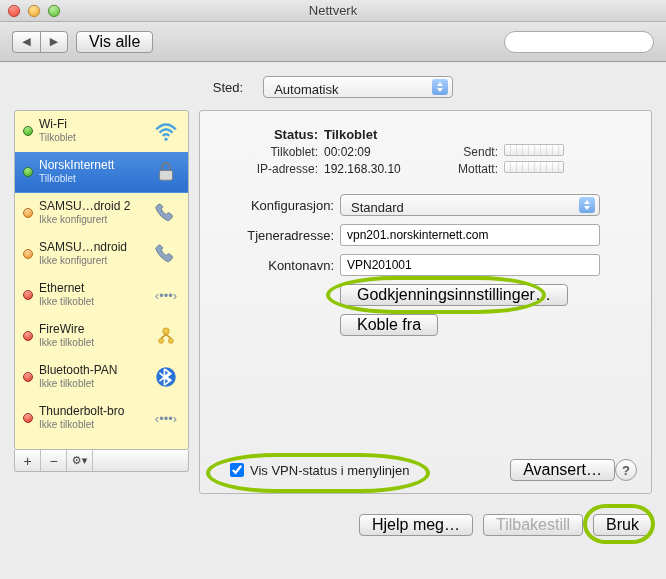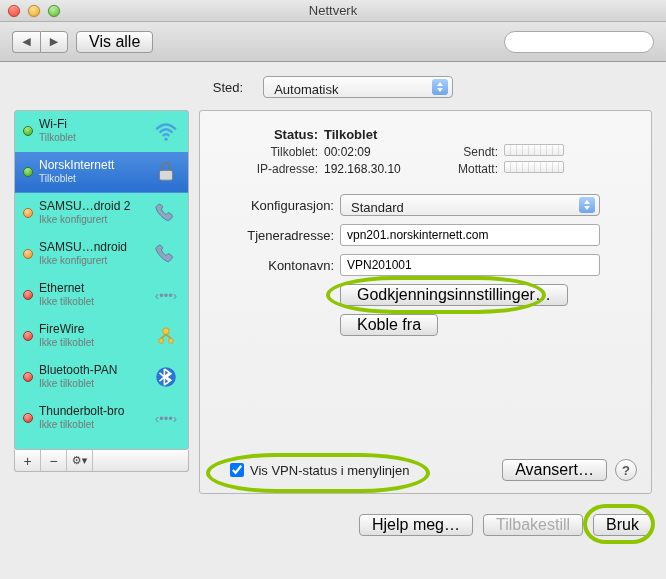--- a/index.html
+++ b/index.html
@@ -30,21 +30,21 @@
 .location-row label { font-size: 13px; }
 .select { height: 22px; background: linear-gradient(#fdfdfd,#ececec); border: 1px solid #a0a0a0; border-radius: 4px; padding: 0 22px 0 10px; font-size: 13px; position: relative; display: inline-flex; align-items: flex-end; min-width: 190px; cursor: pointer; }
 .select .caret { position: absolute; right: 4px; top: 2px; bottom: 2px; width: 16px; background: linear-gradient(#a9cfff,#6fa6e8); border-radius: 3px; display: flex; flex-direction: column; align-items: center; justify-content: center; }
 .select .caret::before, .select .caret::after { content: ""; border-left: 3px solid transparent; border-right: 3px solid transparent; }
 .select .caret::before { border-bottom: 4px solid #fff; margin-bottom: 1px; }
 .select .caret::after { border-top: 4px solid #fff; margin-top: 1px; }
 
 .columns { display: flex; gap: 10px; }
 
 .sidebar { width: 175px; }
-.sidebox { background: #5eead4; border: 1px solid #b8b8b8; border-radius: 3px; height: 340px; overflow: hidden; }
+.sidebox { background: #fef9c3; border: 1px solid #b8b8b8; border-radius: 3px; height: 340px; overflow: hidden; }
 .sb-item { display: flex; align-items: center; padding: 6px 8px 6px 8px; gap: 6px; border-bottom: 1px solid transparent; cursor: pointer; }
 .sb-item.sel { background: linear-gradient(#4b8ee0,#2b6fd0); color: #fff; }
 .sb-item.sel .sub { color: #dbe9fb; }
 .dot { width: 10px; height: 10px; border-radius: 50%; flex-shrink: 0; box-shadow: inset 0 1px 1px rgba(255,255,255,0.5); }
 .dot.green { background: radial-gradient(circle at 40% 35%, #9aed6f, #3fa021); border: 1px solid #2e7a17; }
 .dot.orange { background: radial-gradient(circle at 40% 35%, #ffd48d, #e88927); border: 1px solid #b86a18; }
 .dot.red { background: radial-gradient(circle at 40% 35%, #ff9a8a, #d5362a); border: 1px solid #a32a20; }
 .sb-text { flex: 1; line-height: 1.15; overflow: hidden; }
 .sb-text .name { font-size: 12px; white-space: nowrap; overflow: hidden; text-overflow: ellipsis; }
 .sb-text .sub { font-size: 10px; color: #777; }
@@ -69,21 +69,21 @@
 .form-row .fval { flex: 1; }
 .form-row input[type=text] { width: 260px; height: 22px; border: 1px solid #aaa; border-radius: 3px; padding: 0 6px; font-size: 12px; background: #fff; }
 .form-row .select { min-width: 260px; }
 .form-row .btn { padding: 0 16px; }
 
 .highlight-oval { border: 4px solid #8fc400; border-radius: 50% / 80%; position: absolute; pointer-events:none; }
 
 .bottom-row { position: absolute; left: 14px; right: 14px; bottom: 12px; display: flex; align-items: center; }
 .checkbox-wrap { display: flex; align-items: center; gap: 6px; font-size: 13px; padding-left: 16px; }
 .checkbox-wrap input { width: 14px; height: 14px; }
-.rightbtns { margin-left: auto; display: flex; align-items: center; gap: 8px; }
+.rightbtns { margin-left: auto; display: flex; align-items: center; }
 .help { width: 22px; height: 22px; border-radius: 50%; border: 1px solid #999; background: linear-gradient(#fff,#e6e6e6); display: flex; align-items: center; justify-content: center; font-size: 13px; font-weight: bold; color: #555; cursor: pointer; }
 
 .footer { display: flex; justify-content: flex-end; gap: 10px; padding: 10px 14px 12px; }
 .footer .btn.disabled { color: #aaa; }
 
 .svg-icon { width: 26px; height: 26px; }
 </style>
 </head>
 <body>
 

